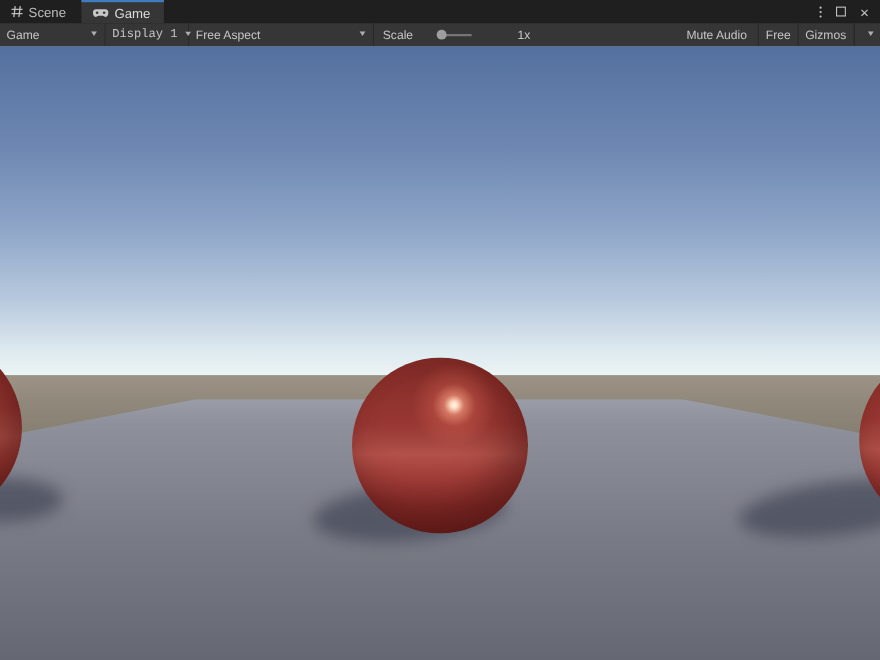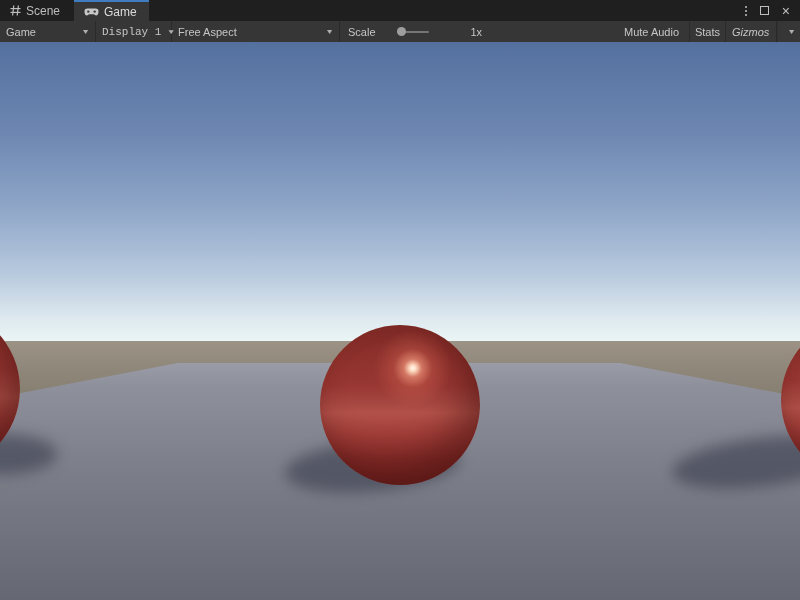--- a/index.html
+++ b/index.html
@@ -41,21 +41,21 @@
   .slider{position:relative;width:66px;height:10px;margin-left:8px;}
   .slider .track{position:absolute;left:0;right:0;top:4.5px;height:2px;background:#757575;border-radius:1px;}
   .slider .thumb{position:absolute;left:0;top:0.5px;width:9px;height:9px;border-radius:50%;background:#9e9e9e;}
   .scale-value{margin-left:28px;}
   .tb-flex{flex:1;border-right:none;}
   .disabled-dd{width:116px;border-left:1px solid var(--divider);}
   .disabled-dd .dd-label{color:var(--chrome-text-dim);}
   .disabled-dd .arrow{color:#6a6a6a;}
   .w-mute{width:72px;justify-content:flex-start;}
   .w-stats{width:36px;justify-content:center;}
-  .w-gizmos{width:74px;border-right:none;font-style:italic;}
+  .w-gizmos{width:74px;border-right:none;}
   .w-gizmos .arrow{border-left:1px solid var(--divider);padding-left:8px;height:100%;display:flex;align-items:center;}
 
   
   .viewport{position:relative;width:800px;height:558px;overflow:hidden;background:#888;}
   .sky{position:absolute;left:0;top:0;width:800px;height:302px;
        background:linear-gradient(180deg,var(--sky-top) 0%,#6d87b2 30%,#8fa6c8 55%,#b6c8dd 76%,#dfeaf0 92%,var(--sky-horizon) 100%);}
   .far-ground{position:absolute;left:0;top:299px;width:800px;height:62px;
        background:linear-gradient(180deg,var(--far-light) 0%,#90887b 40%,var(--far-dark) 100%);}
   .plane{position:absolute;left:0;top:319px;width:800px;height:239px;
        background:linear-gradient(180deg,var(--plane-far) 0%,#8e909b 10%,#7c7e89 45%,var(--plane-near) 100%);
@@ -135,21 +135,21 @@
         <span class="track"></span>
         <span class="thumb"></span>
       </span>
       <span class="scale-value">1x</span>
     </div>
     <div class="tb-item tb-flex"></div>
     <div class="tb-item w-mute">
       <span>Mute Audio</span>
     </div>
     <div class="tb-item w-stats">
-      <span>Stats</span>
+      <span>Free</span>
     </div>
     <div class="tb-item tb-dropdown w-gizmos">
       <span class="dd-label">Gizmos</span>
       <span class="arrow">▼</span>
     </div>
   </div>
 
   <div class="viewport">
     <div class="sky"></div>
     <div class="far-ground"></div>

